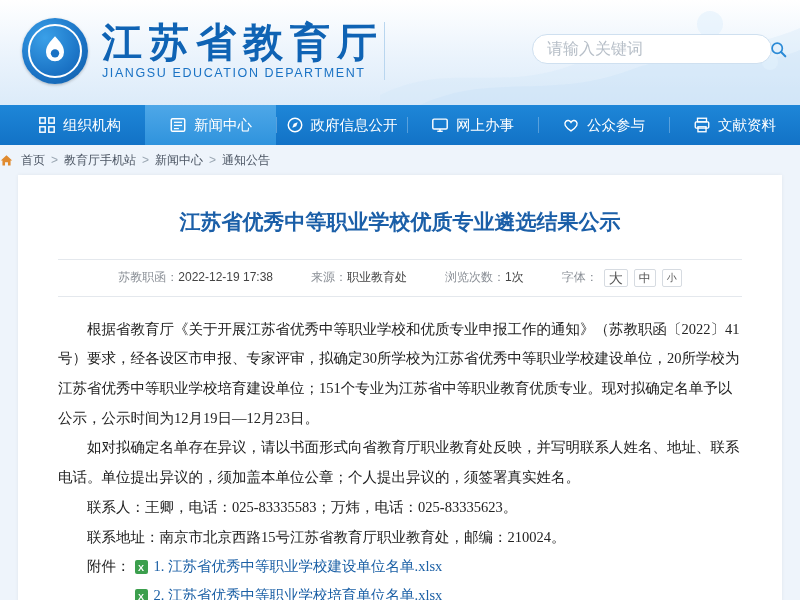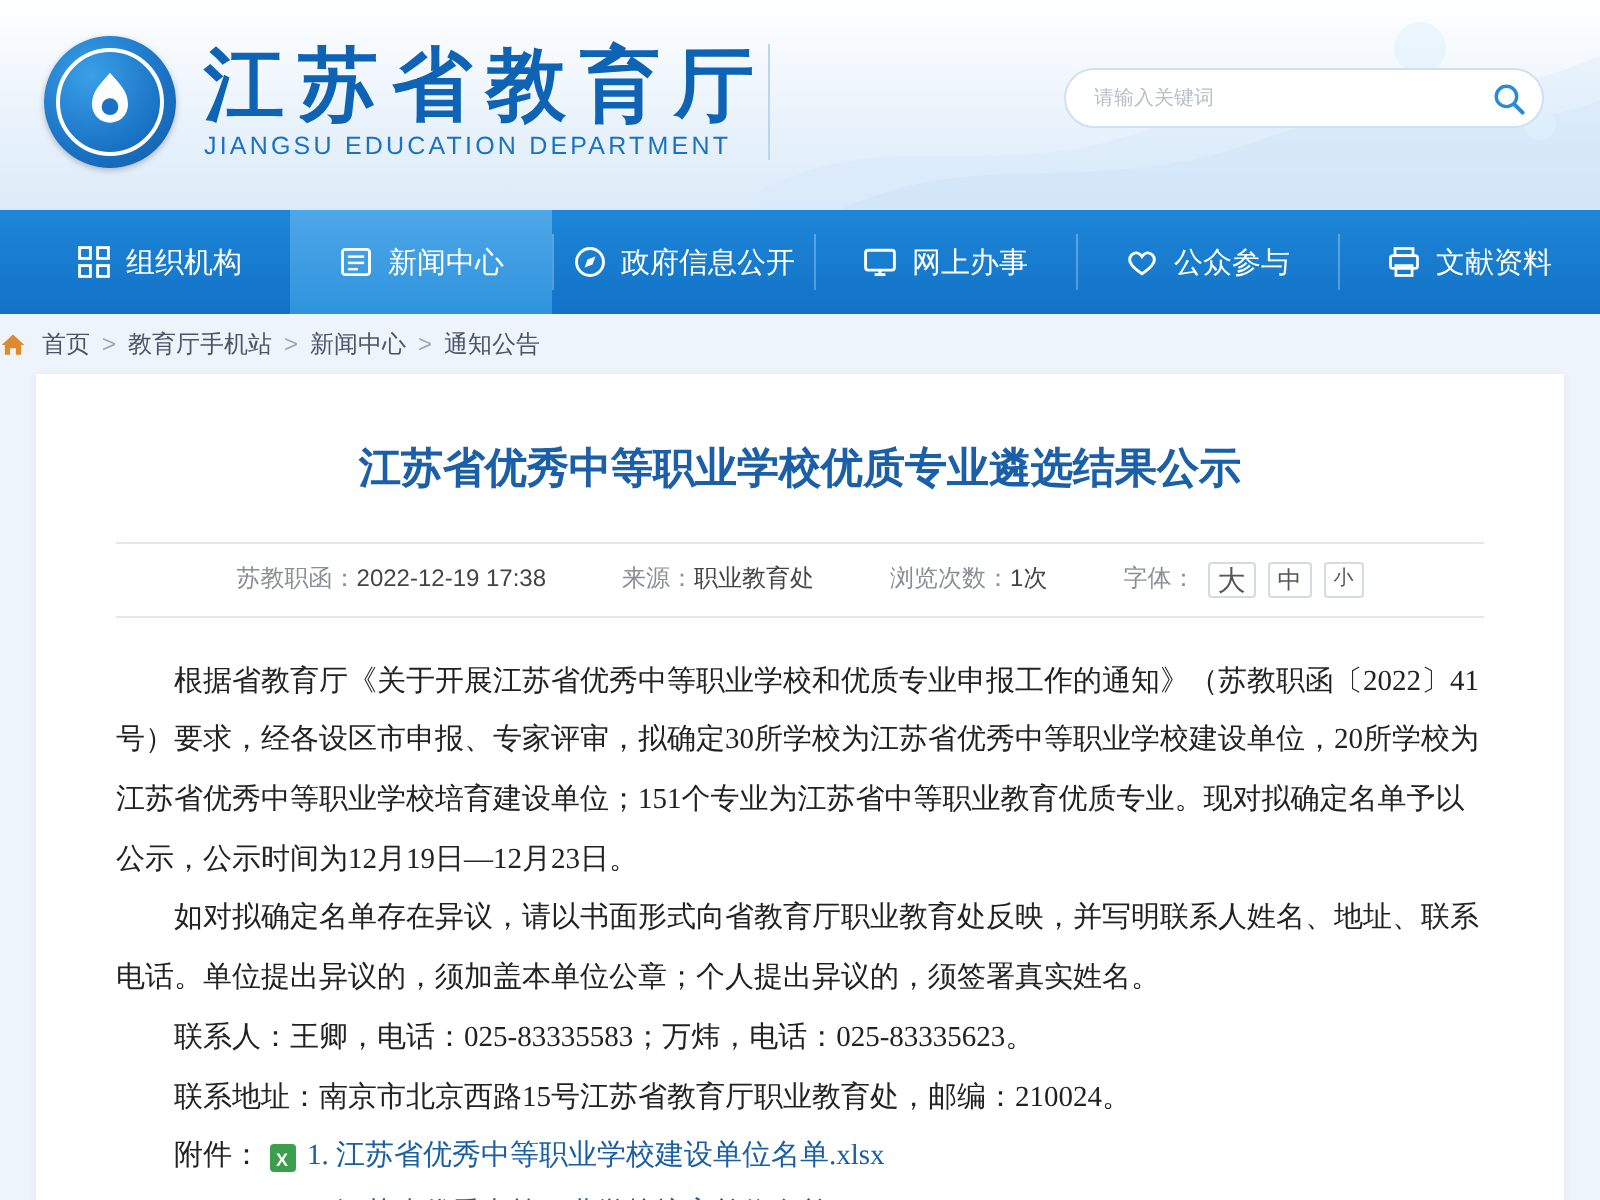--- a/index.html
+++ b/index.html
@@ -57,32 +57,32 @@
   .search-box {
     position: absolute; right: 28px; top: 34px;
     width: 240px; height: 30px;
     background: #ffffff;
     border: 1px solid #cfe0f0;
     border-radius: 15px;
     display: flex; align-items: center;
   }
   .search-input {
     flex: 1; border: none; outline: none; background: transparent;
-    font-size: 10px; color: #333; padding: 0 10px 0 14px;
+    font-size: 16px; color: #333; padding: 0 10px 0 14px;
     font-family: "Liberation Sans", sans-serif;
   }
   .search-input::placeholder { color: #b7bfc8; }
   .search-btn {
     width: 34px; height: 28px; display: flex; align-items: center; justify-content: center;
     cursor: pointer; background: transparent; border: none;
   }
 
   
   .nav {
-    height: 52px;
+    height: 40px;
     background: linear-gradient(180deg, #1e86d8 0%, #1272c6 100%);
     display: flex; align-items: stretch;
     padding-left: 14px;
   }
   .nav-item {
     flex: 1 1 0;
     display: flex; align-items: center; justify-content: center; gap: 7px;
     color: #ffffff; font-size: 14.5px;
     position: relative; cursor: pointer;
     font-family: "Liberation Sans", sans-serif;

